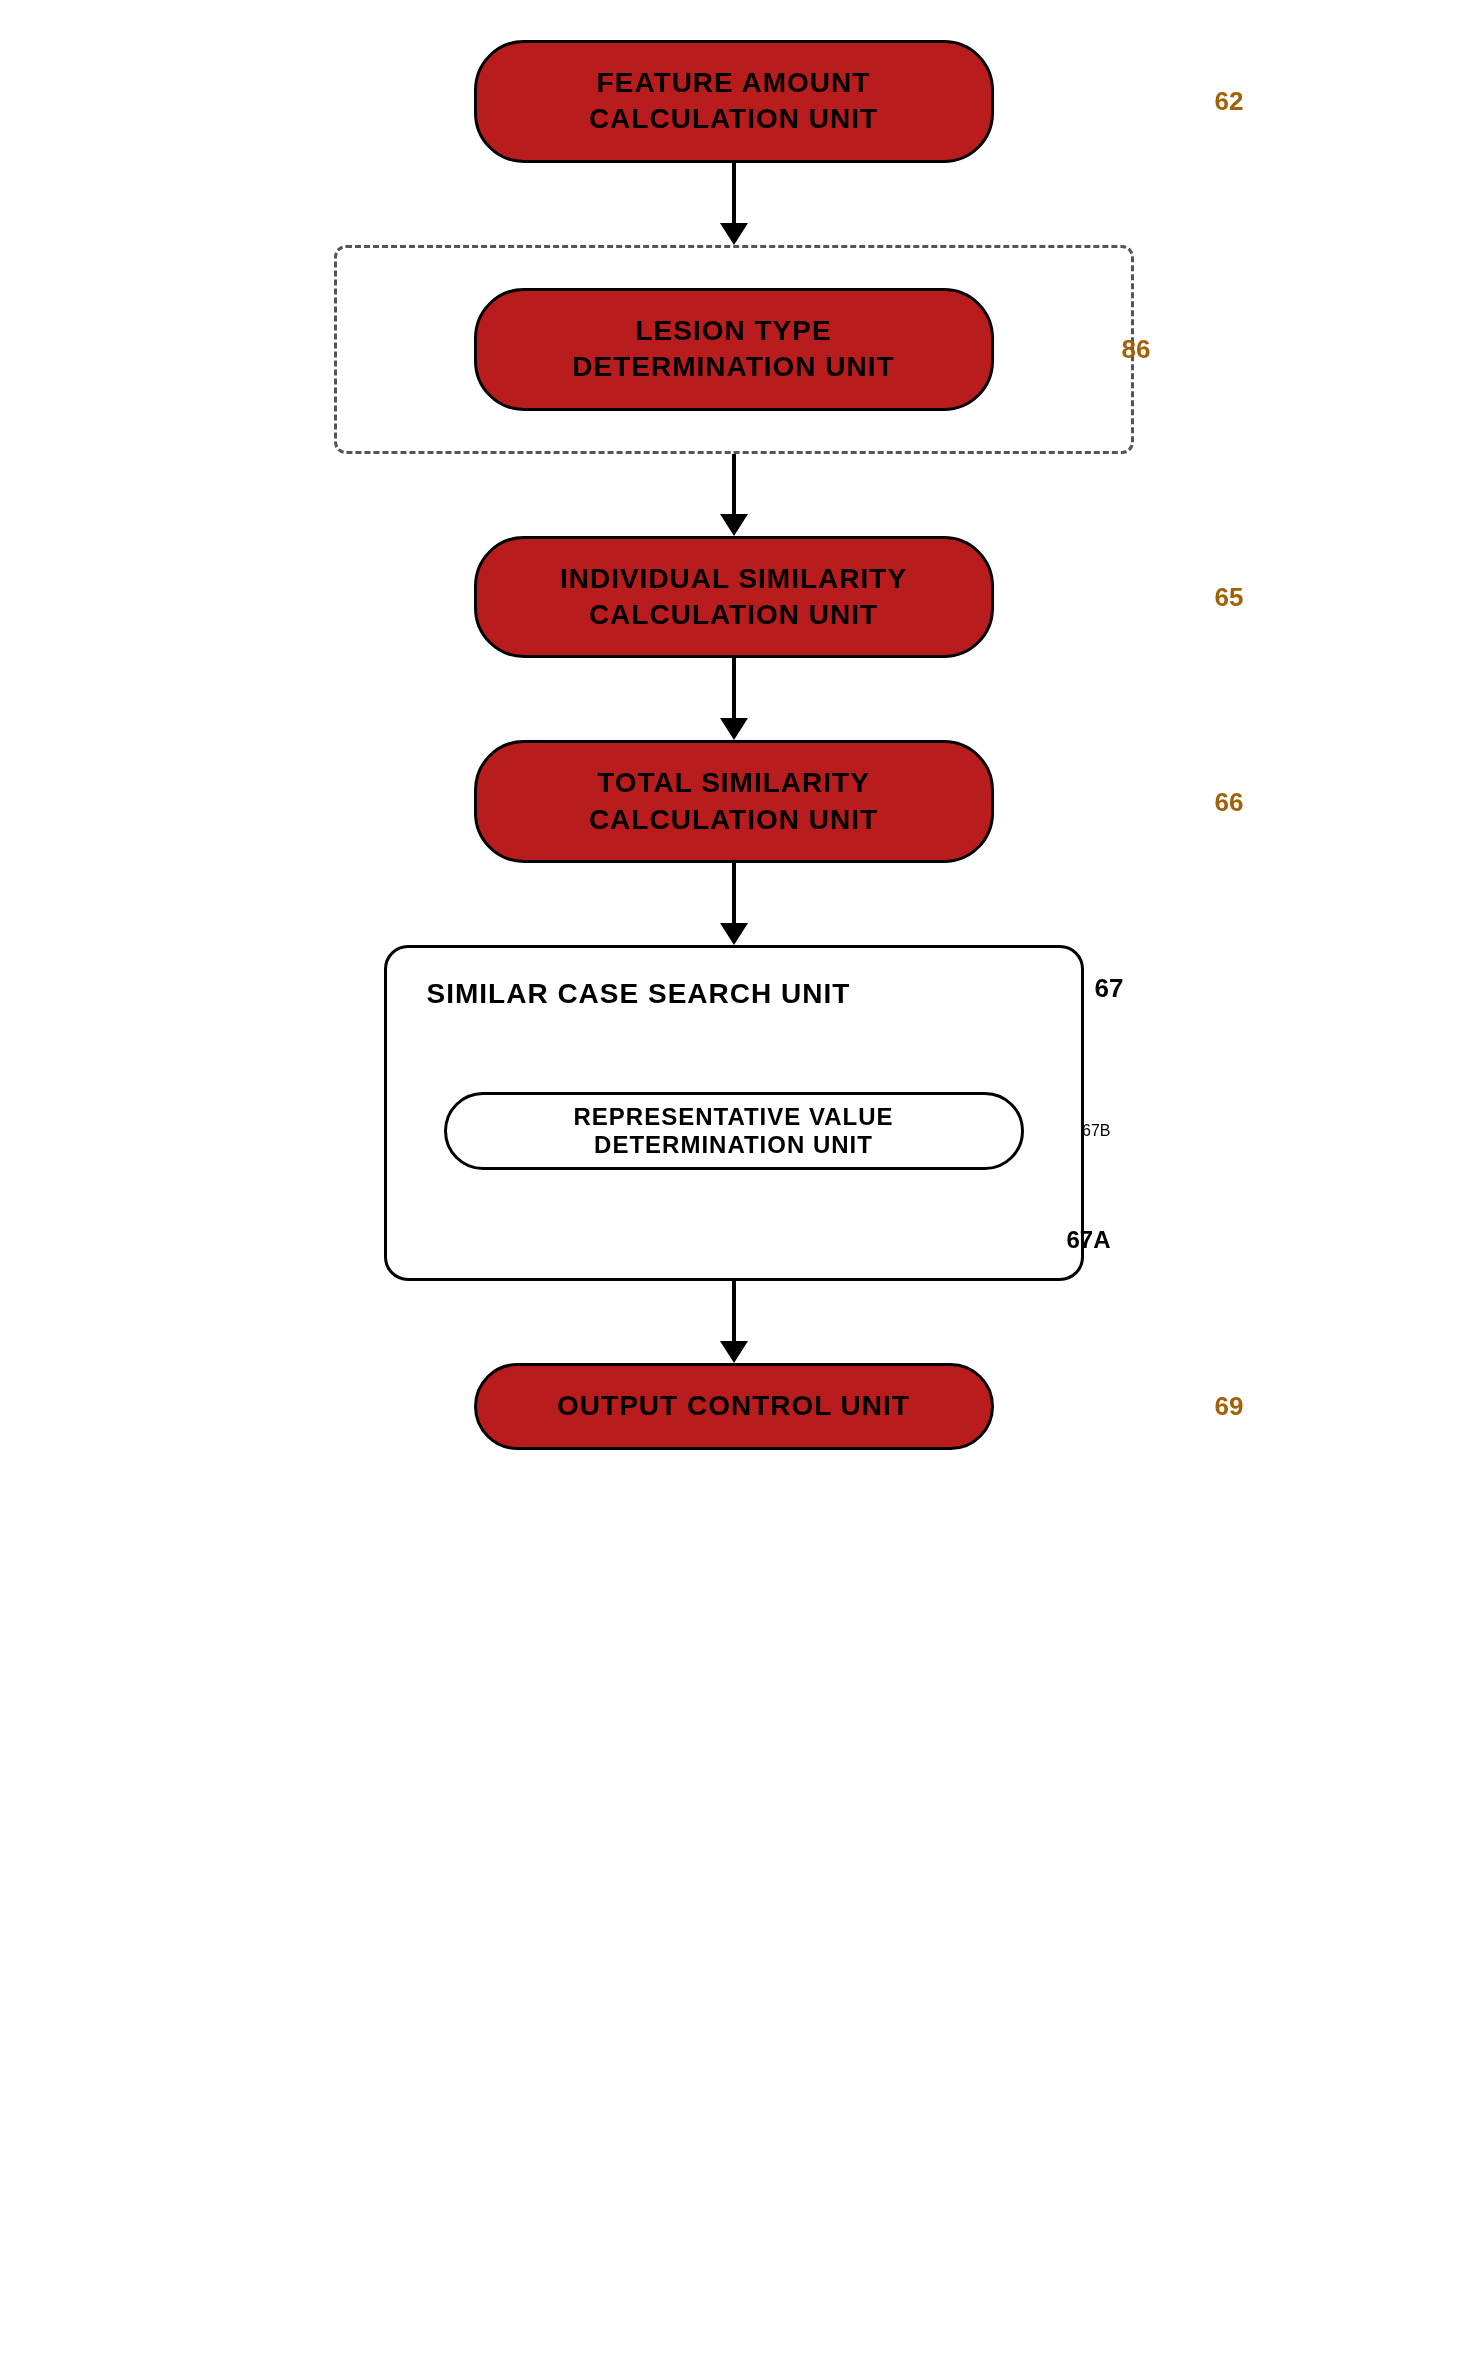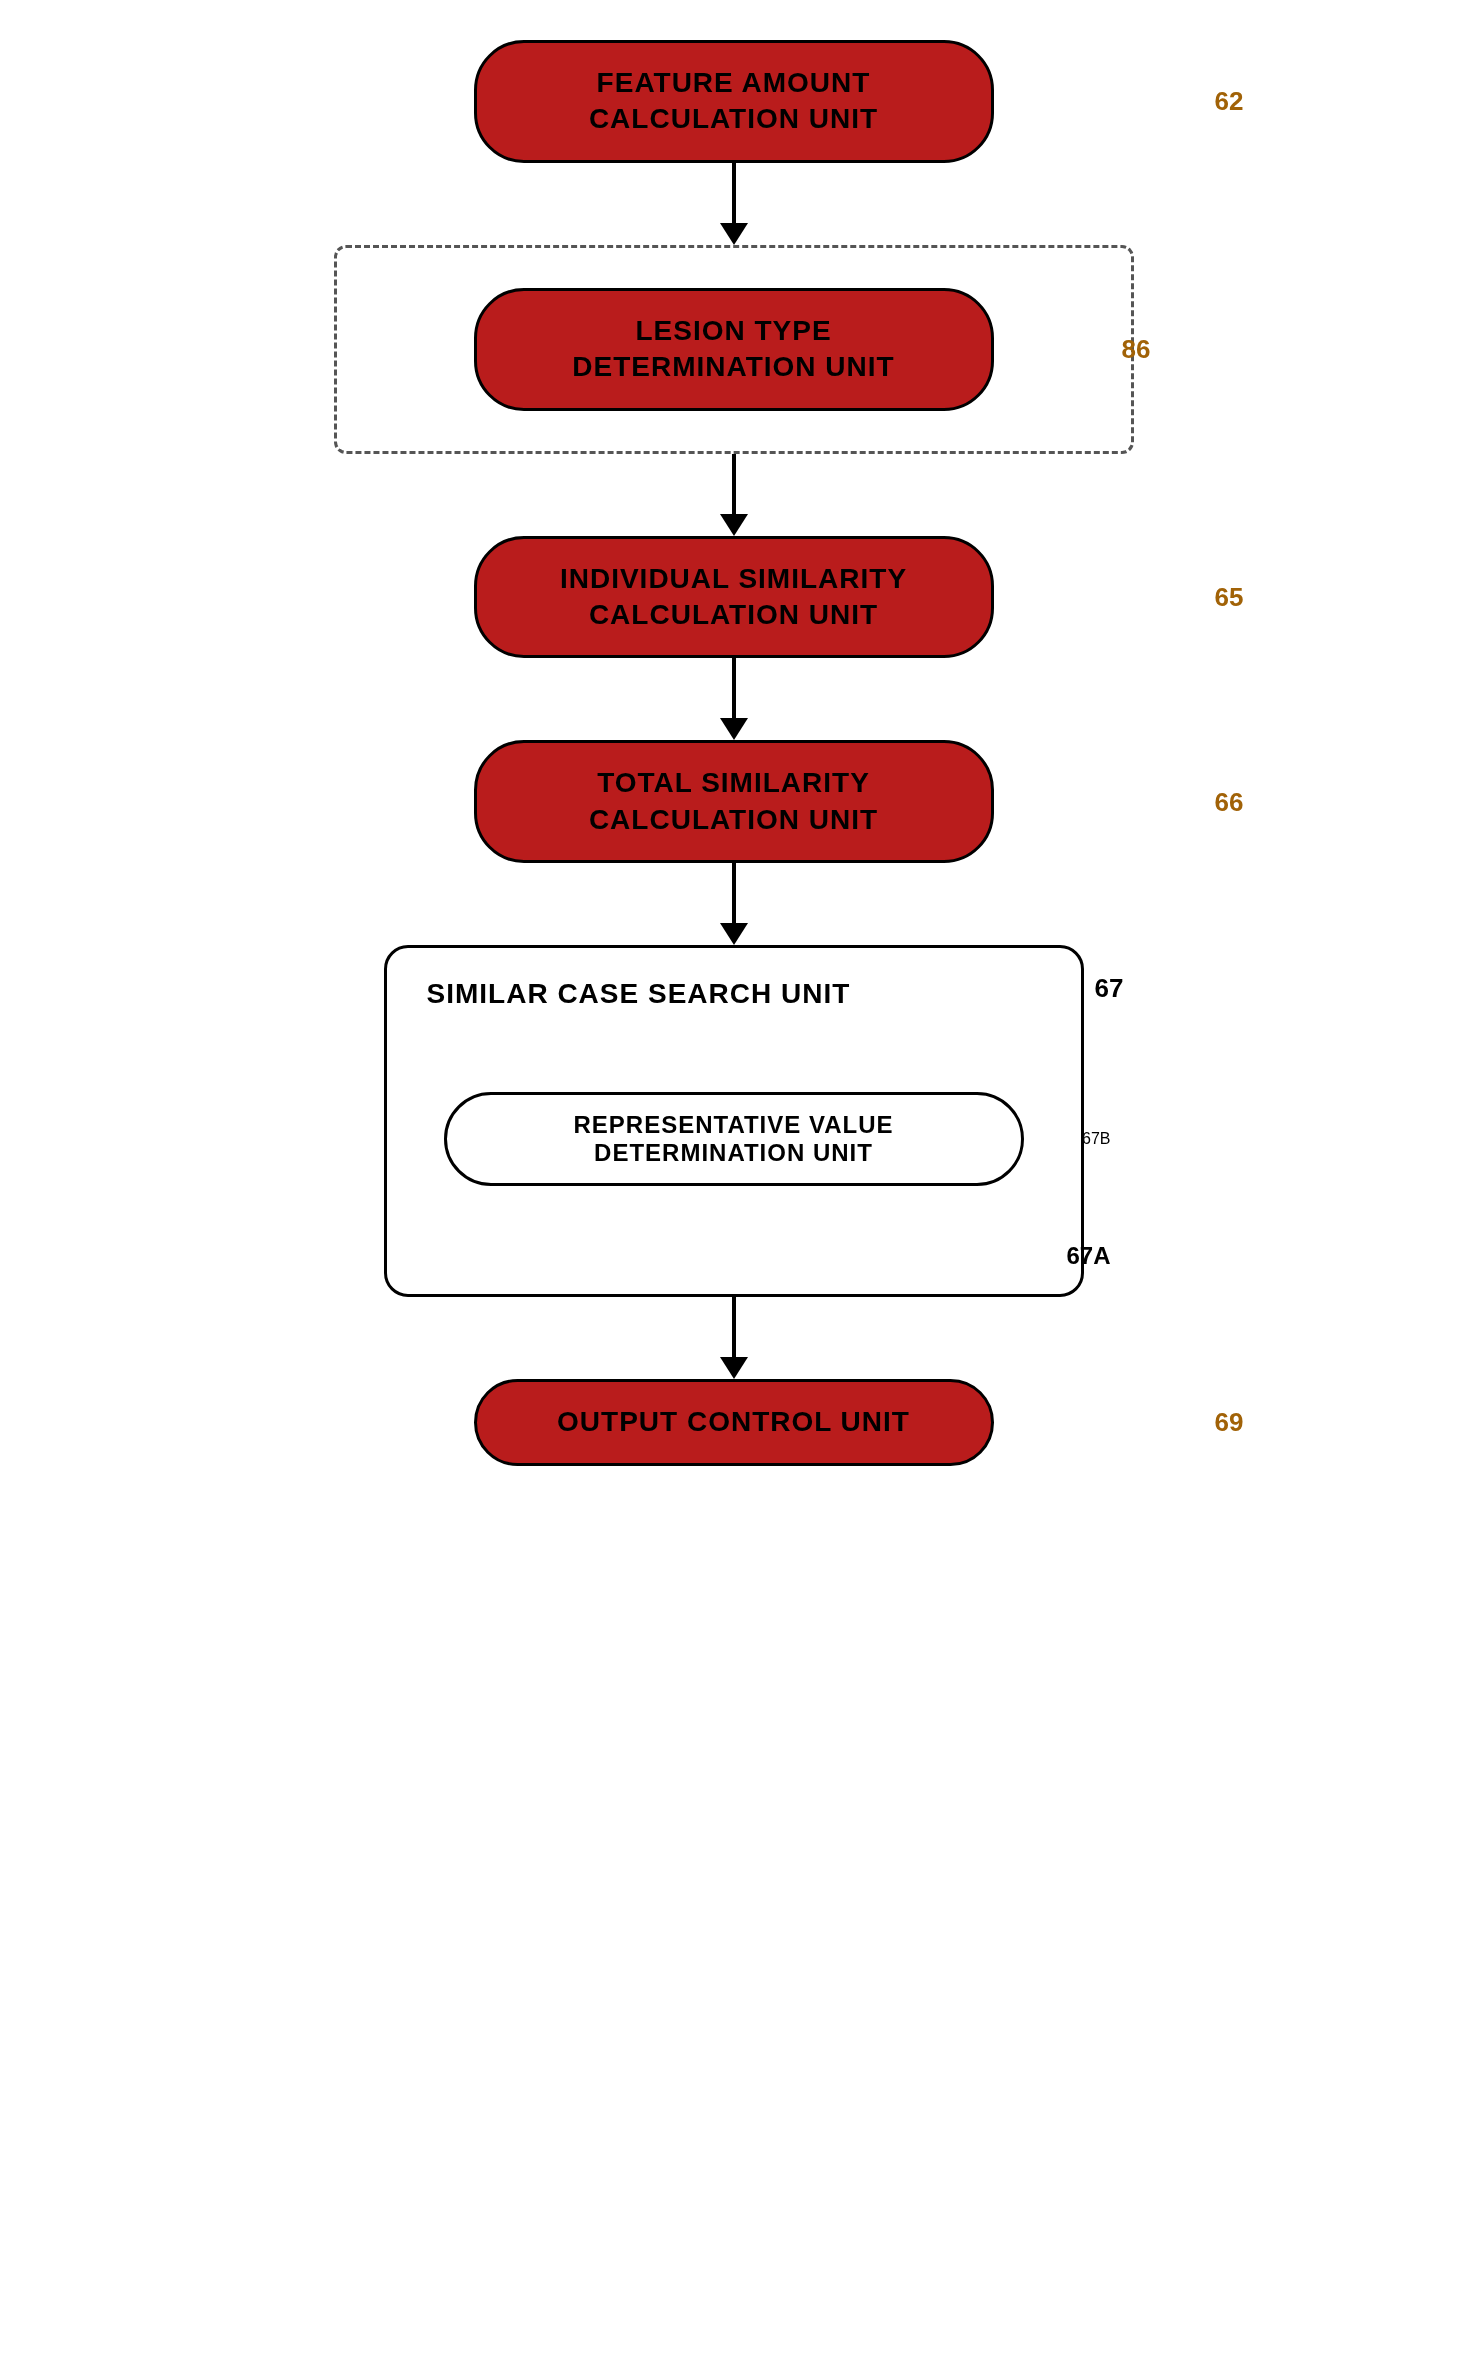--- a/index.html
+++ b/index.html
@@ -98,21 +98,21 @@
     .search-title {
       font-size: 28px;
       font-weight: bold;
       letter-spacing: 1px;
       margin-bottom: 20px;
       align-self: flex-start;
     }
     .sub-node {
       border: 3px solid #000;
       border-radius: 50px;
-      padding: 16px 36px;
+      padding: 8px 36px;
       text-align: center;
       font-size: 24px;
       font-weight: bold;
       letter-spacing: 1px;
       background: #fff;
       width: 580px;
       margin: 10px auto;
     }
     .sub-node-wrap {
       position: relative;

